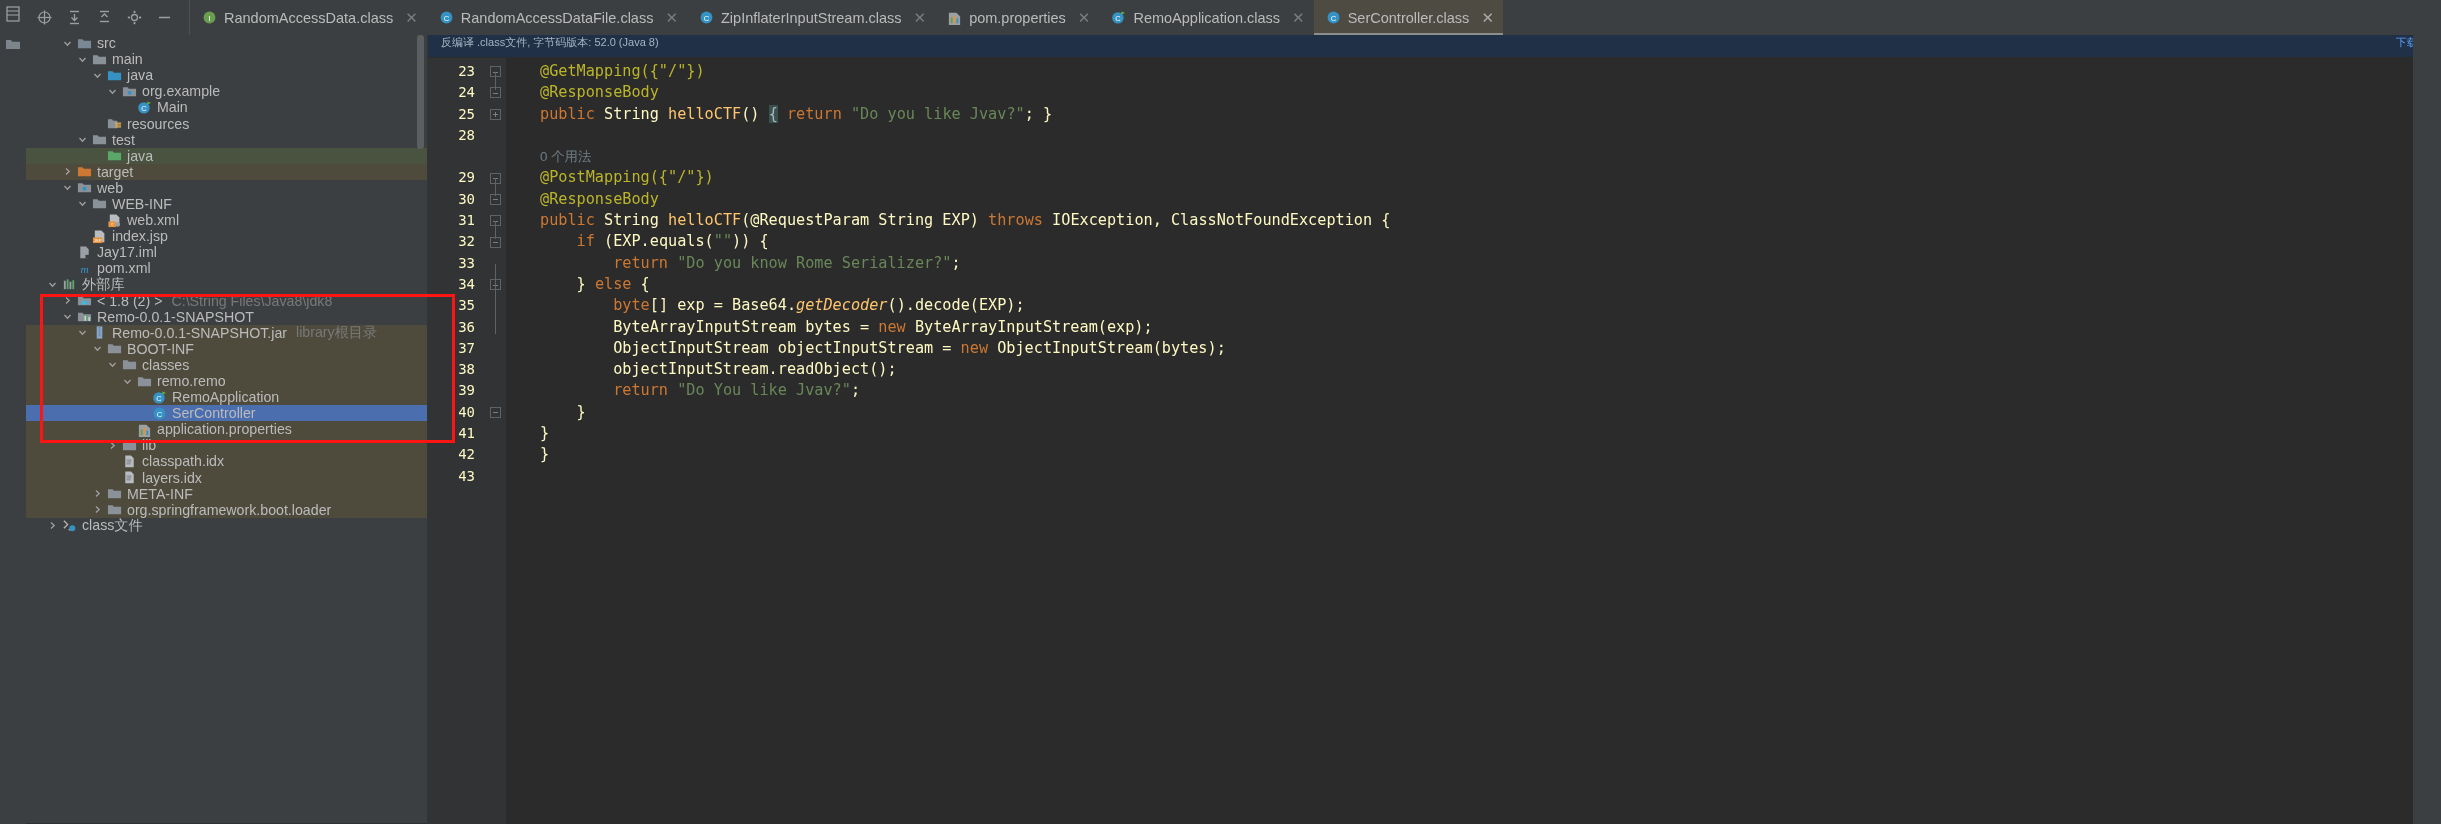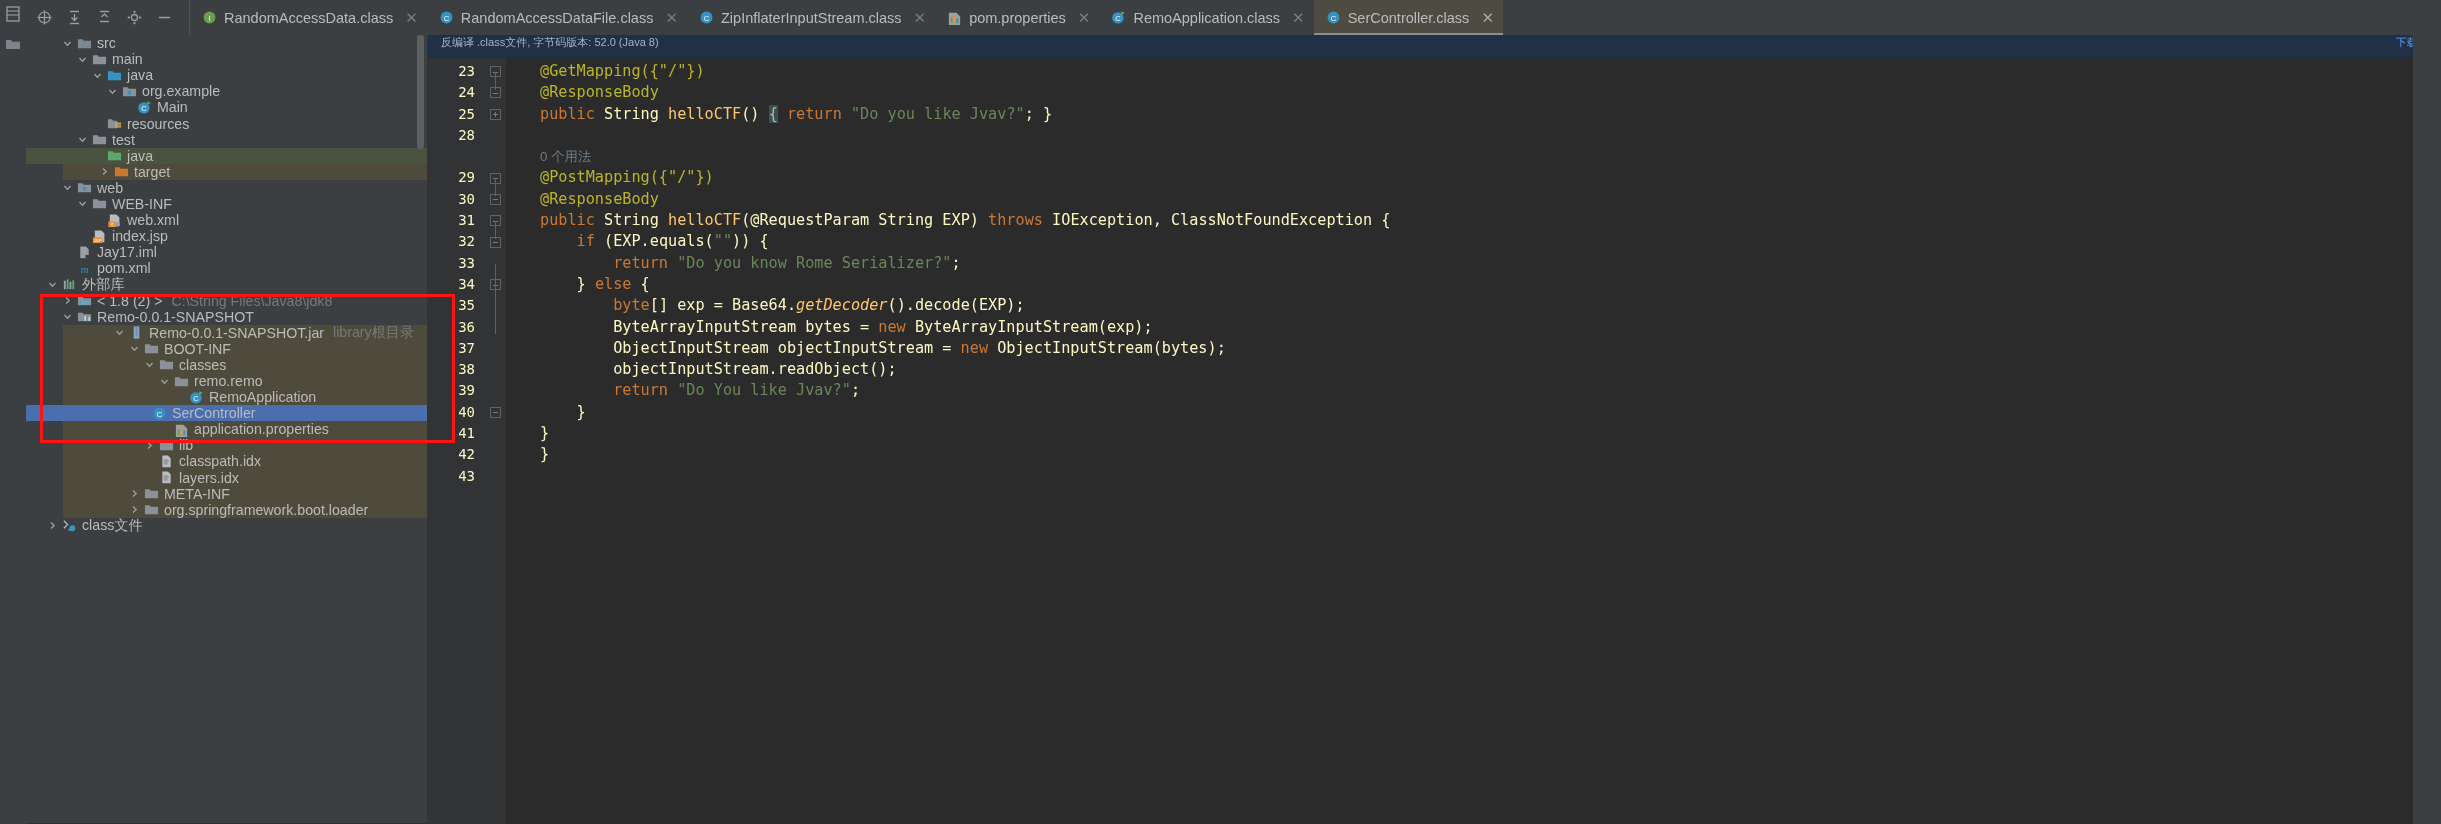--- a/index.html
+++ b/index.html
@@ -63,21 +63,21 @@
 
   
   .tree-wrap { width: 402px; flex: 0 0 402px; background: #3c3f41; position: relative;
                border-right: 1px solid #323537; }
   .tree { position: relative; font-size: 14.2px; color: #bbbbbb; }
   .row {
     display: flex; align-items: center; height: 16.1px; white-space: nowrap;
     cursor: pointer; padding-left: 6px;
   }
   .row.sel-green { background: #4a5340; }
-  .row.sel-brown { background: #4e4b3d; margin-left: 37px; }
+  .row.sel-brown { background: #4e4b3d; }
   .row.sel-blue  { background: #4b6eaf; }
   .row .lbl { margin-left: 5px; }
   .row .sub { margin-left: 9px; color: #787878; }
   .arrow { width: 11px; flex: 0 0 11px; display: flex; align-items: center; justify-content: center; }
   .arrow svg { display:block; }
   .spacer-arrow { width: 11px; flex: 0 0 11px; }
 
   
   .red-box {
     position: absolute; border: 3px solid #ff1414; pointer-events: none;

